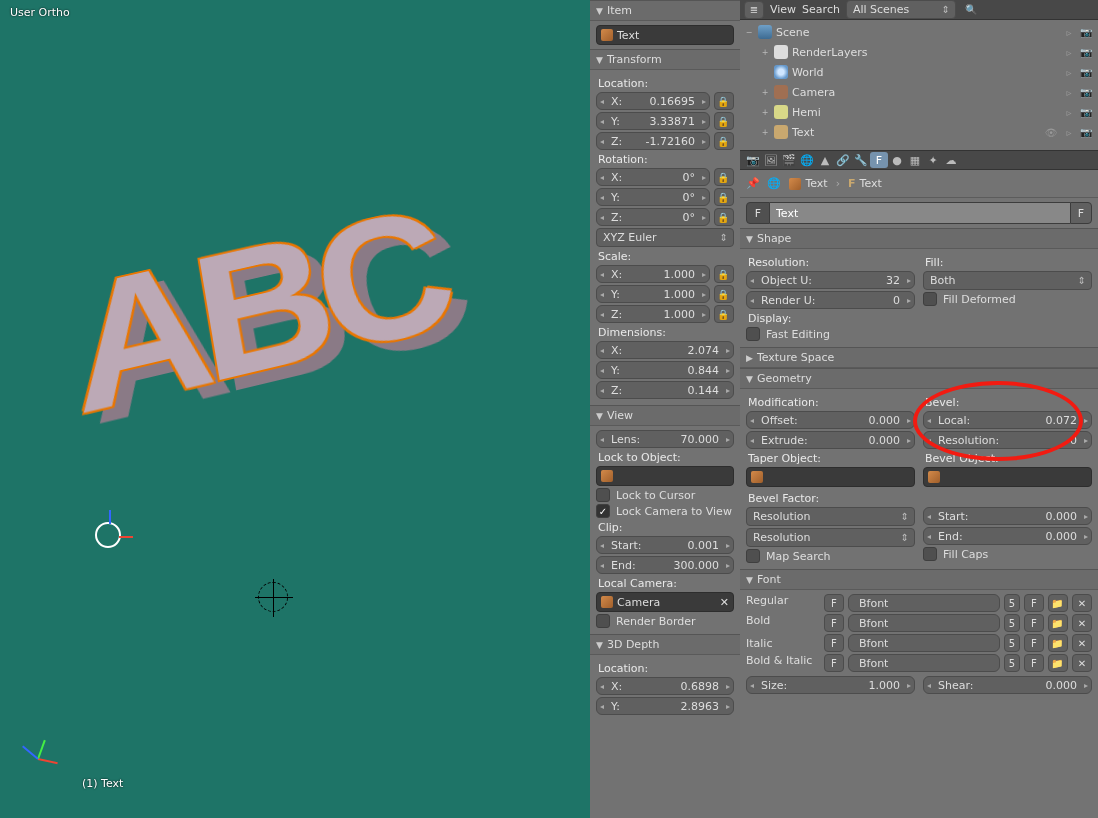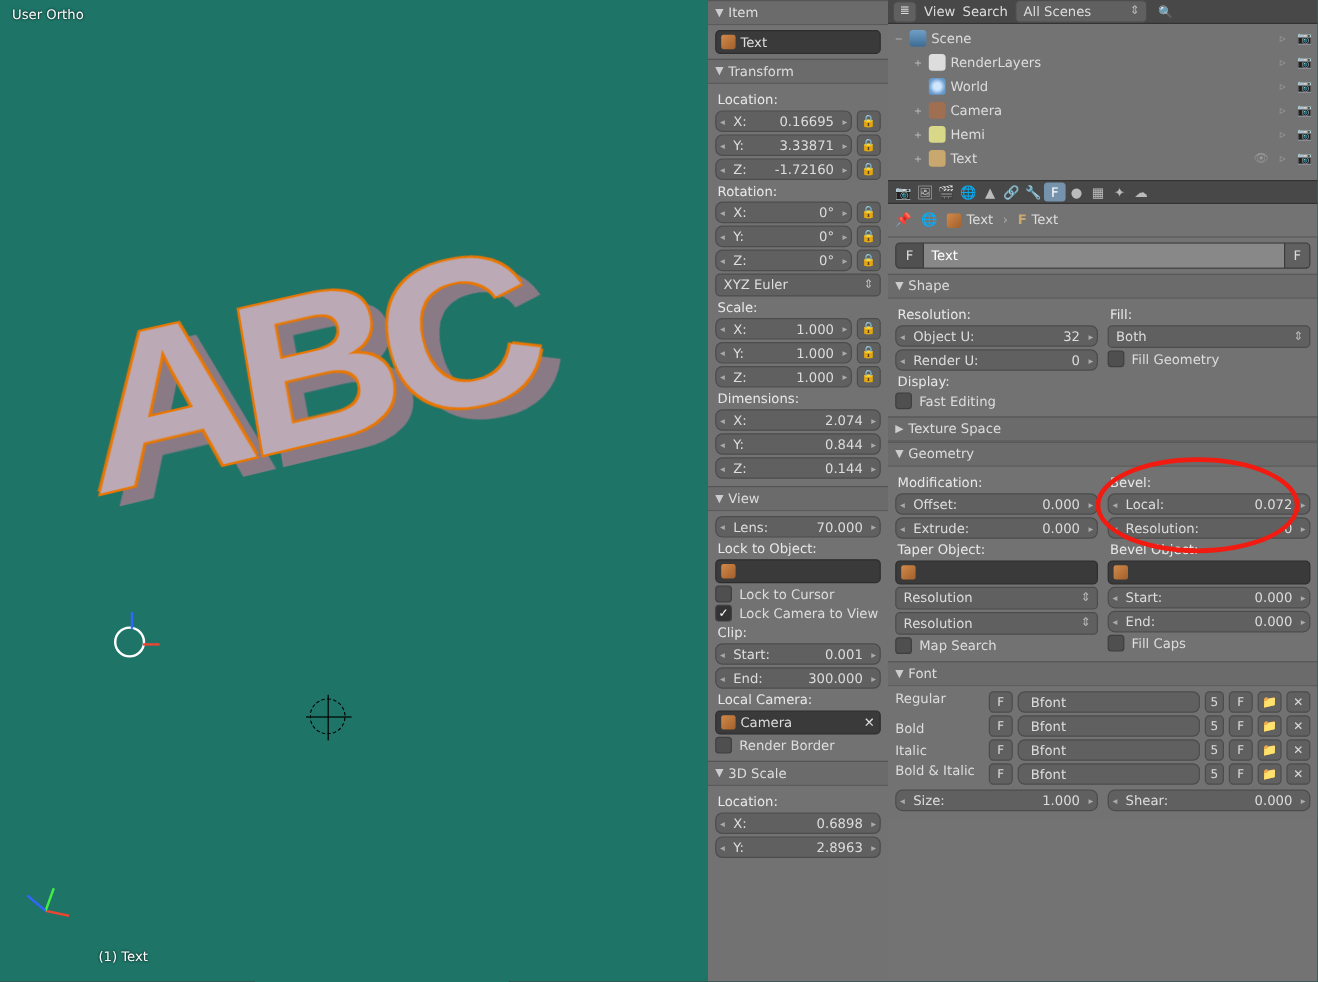--- a/index.html
+++ b/index.html
@@ -1,20 +1,20 @@
 <!DOCTYPE html>
 <html><head>
 <meta charset="utf-8">
 <style>
   *{box-sizing:border-box;margin:0;padding:0;font-family:"DejaVu Sans",Arial,sans-serif;font-size:11px;color:#ddd;user-select:none}
   body{background:#393939;width:1098px;height:818px;overflow:hidden;display:flex}
   
   #viewport{position:relative;width:590px;height:818px;background:#1e7467}
   #vp-label{position:absolute;top:6px;left:10px;color:#fff;text-shadow:0 0 2px #000}
-  #vp-footer{position:absolute;bottom:14px;left:82px;color:#fff;text-shadow:0 0 2px #000}
+  #vp-footer{position:absolute;bottom:28px;left:82px;color:#fff;text-shadow:0 0 2px #000}
   
   #letters{position:absolute;top:230px;left:70px;transform:perspective(900px) rotateX(22deg) rotateZ(-14deg) skewX(-4deg);display:flex}
   .letter{font-family:Arial,"Arial Black",sans-serif;font-weight:900;font-size:190px;line-height:.8;color:#bca9b6;text-shadow:
      -2px -2px 0 #e97600, 2px -2px 0 #e97600, -2px 2px 0 #e97600, 2px 2px 0 #e97600,
      14px 14px 0 #8a7a86;letter-spacing:-12px}
   
   #axes3d{position:absolute;bottom:40px;left:18px;width:40px;height:40px}
   #axes3d .ax{position:absolute;left:20px;top:20px;width:20px;height:2px;transform-origin:left center}
   #axes3d .axx{background:#e43;transform:rotate(12deg)}
   #axes3d .axy{background:#4e4;transform:rotate(-70deg)}
@@ -297,21 +297,21 @@
         </div>
       </div>
     <div class="chkrow dis">
         <span class="chk"></span>
         <span>Render Border</span>
       </div>
   </div>
 
   <div class="phead">
       <span class="tri">▼</span>
-      <span>3D Scale</span>
+      <span>3D Depth</span>
     </div>
   <div class="pbody">
     <div class="lbl">Location:</div>
     <div id="currows">
         <div class="row">
     <div class="numfield">
       <span class="arwL">◂</span>
             <span class="k">X:</span>
             <span class="v">0.6898</span>
             <span class="arwR">▸</span>
@@ -471,21 +471,21 @@
         </div>
         <div>
           <div class="lbl">Fill:</div>
           <div class="row">
               <div class="sel">
                 <span>Both</span>
               </div>
             </div>
           <div class="chkrow dis">
               <span class="chk"></span>
-              <span>Fill Geometry</span>
+              <span>Fill Deformed</span>
             </div>
         </div>
       </div>
     </div>
 
     <div class="phead">
         <span class="tri">▶</span>
         <span>Texture Space</span>
       </div>
 
@@ -539,20 +539,21 @@
               </div>
             </div>
           <div class="lbl">Bevel Object:</div>
           <div class="row">
               <div class="objfield">
                 <span class="cube-icn"></span>
               </div>
             </div>
         </div>
       </div>
+      <div class="lbl">Bevel Factor:</div>
       <div class="twocol">
         <div>
           <div class="row">
               <div class="sel">
                 <span>Resolution</span>
               </div>
             </div>
           <div class="row">
               <div class="sel">
                 <span>Resolution</span>
@@ -598,21 +599,21 @@
     <div style="width:74px">Regular</div>
     <span class="iconbtn">F</span>
     <div class="numfield" style="flex:1;justify-content:flex-start">
               <span style="margin-left:4px">Bfont</span>
             </div>
     <span class="iconbtn" style="width:16px">5</span>
     <span class="iconbtn">F</span>
     <span class="iconbtn">📁</span>
     <span class="iconbtn">✕</span>
   </div>
-  <div class="row" style="align-items:flex-end">
+  <div class="row" style="align-items:flex-start">
     <div style="width:74px">Bold</div>
     <span class="iconbtn">F</span>
     <div class="numfield" style="flex:1;justify-content:flex-start">
               <span style="margin-left:4px">Bfont</span>
             </div>
     <span class="iconbtn" style="width:16px">5</span>
     <span class="iconbtn">F</span>
     <span class="iconbtn">📁</span>
     <span class="iconbtn">✕</span>
   </div>

